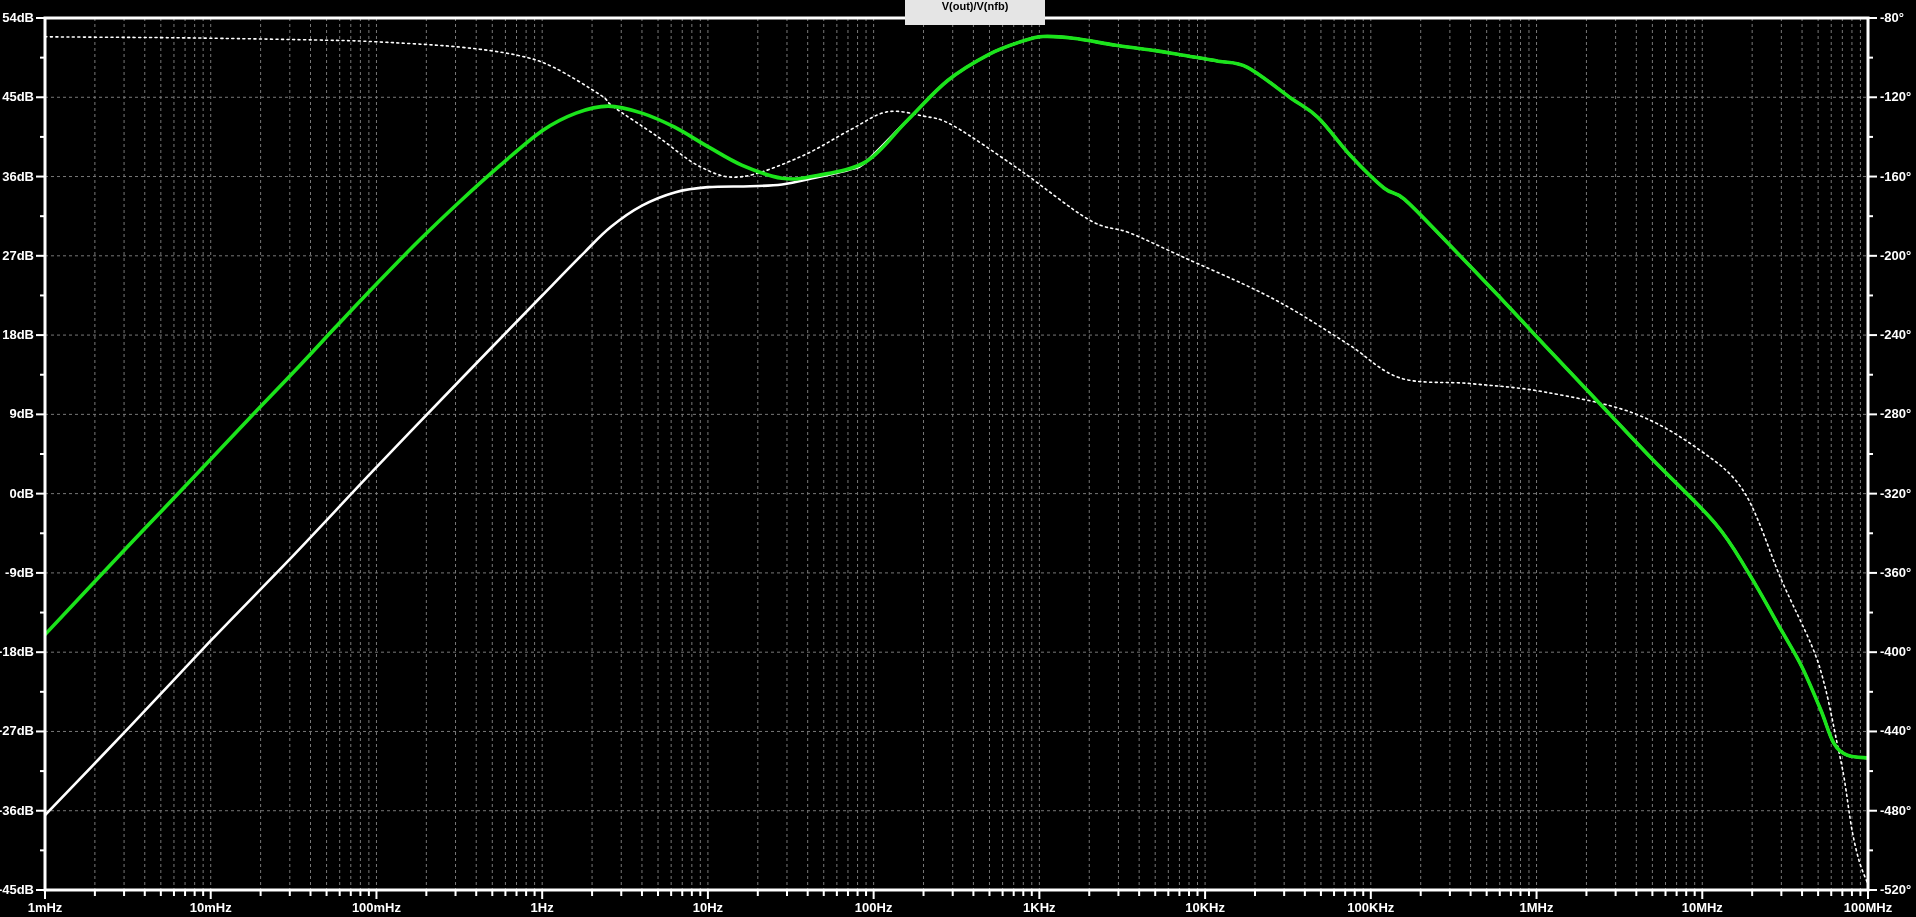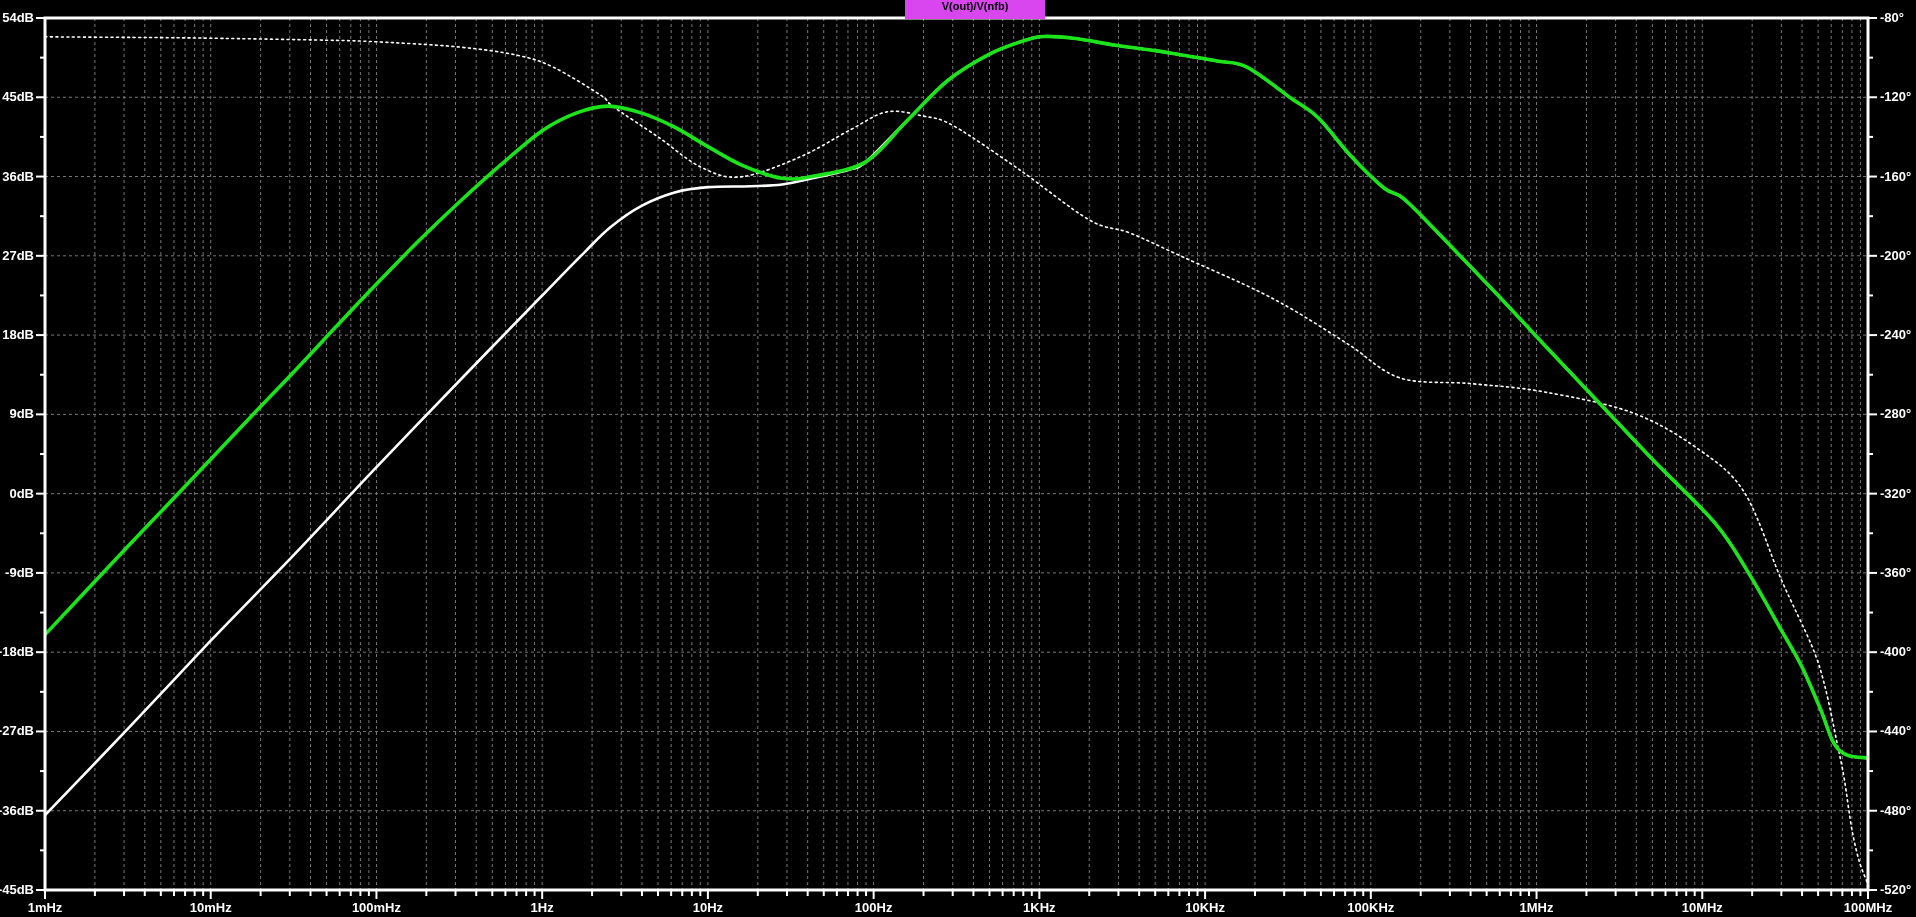--- a/index.html
+++ b/index.html
@@ -1,19 +1,19 @@
 <!DOCTYPE html>
 <html><head>
 <meta charset="utf-8">
 <style>
   html,body{margin:0;padding:0;background:#000;}
   #stage{position:relative;width:1916px;height:917px;background:#000;overflow:hidden;
          font-family:"Liberation Sans",sans-serif;}
   #plot-svg{position:absolute;left:0;top:0;}
-  .title-pill{position:absolute;top:0;left:905px;width:140px;height:19px;background:#d946ef;
+  .title-pill{position:absolute;top:0;left:905px;width:140px;height:25px;background:#e5e5e5;
               color:#000;font-size:11px;font-weight:bold;line-height:13px;text-align:center;
               letter-spacing:0px;cursor:default;}
   text.lbl{fill:#ffffff;font-family:"Liberation Sans",sans-serif;font-size:13px;font-weight:bold;}
 </style>
 </head>
 <body>
 
 <div id="stage">
   <svg id="plot-svg" width="1916" height="917">
       <rect x="0" y="0" width="1916" height="917" fill="#000000"></rect>

